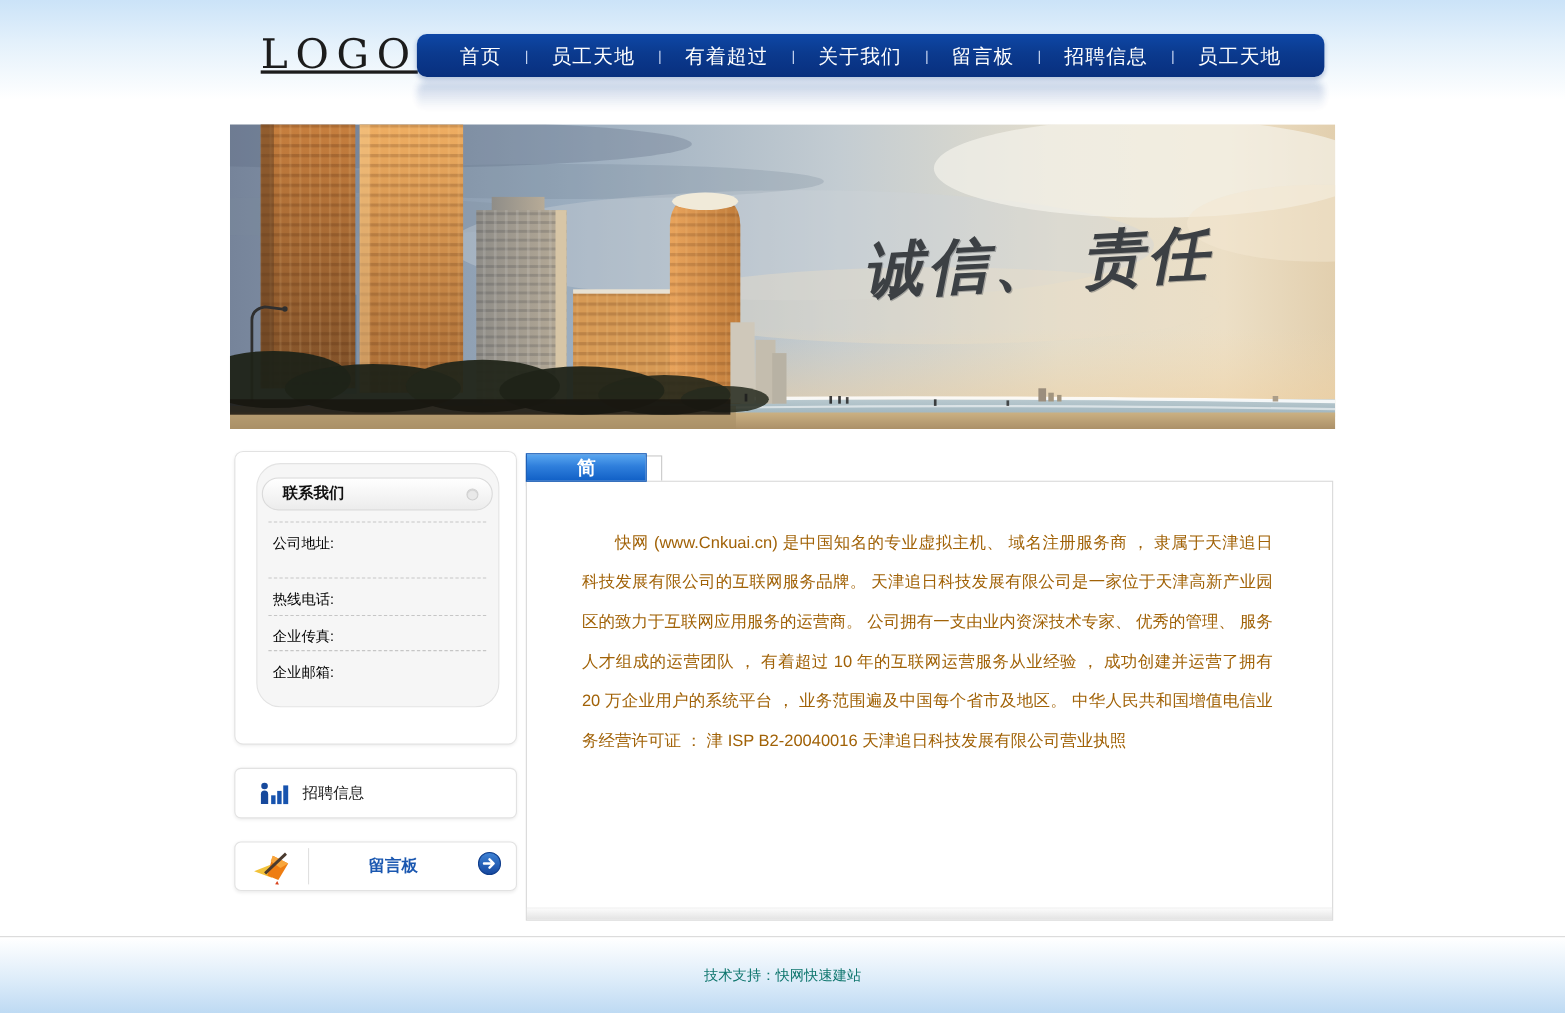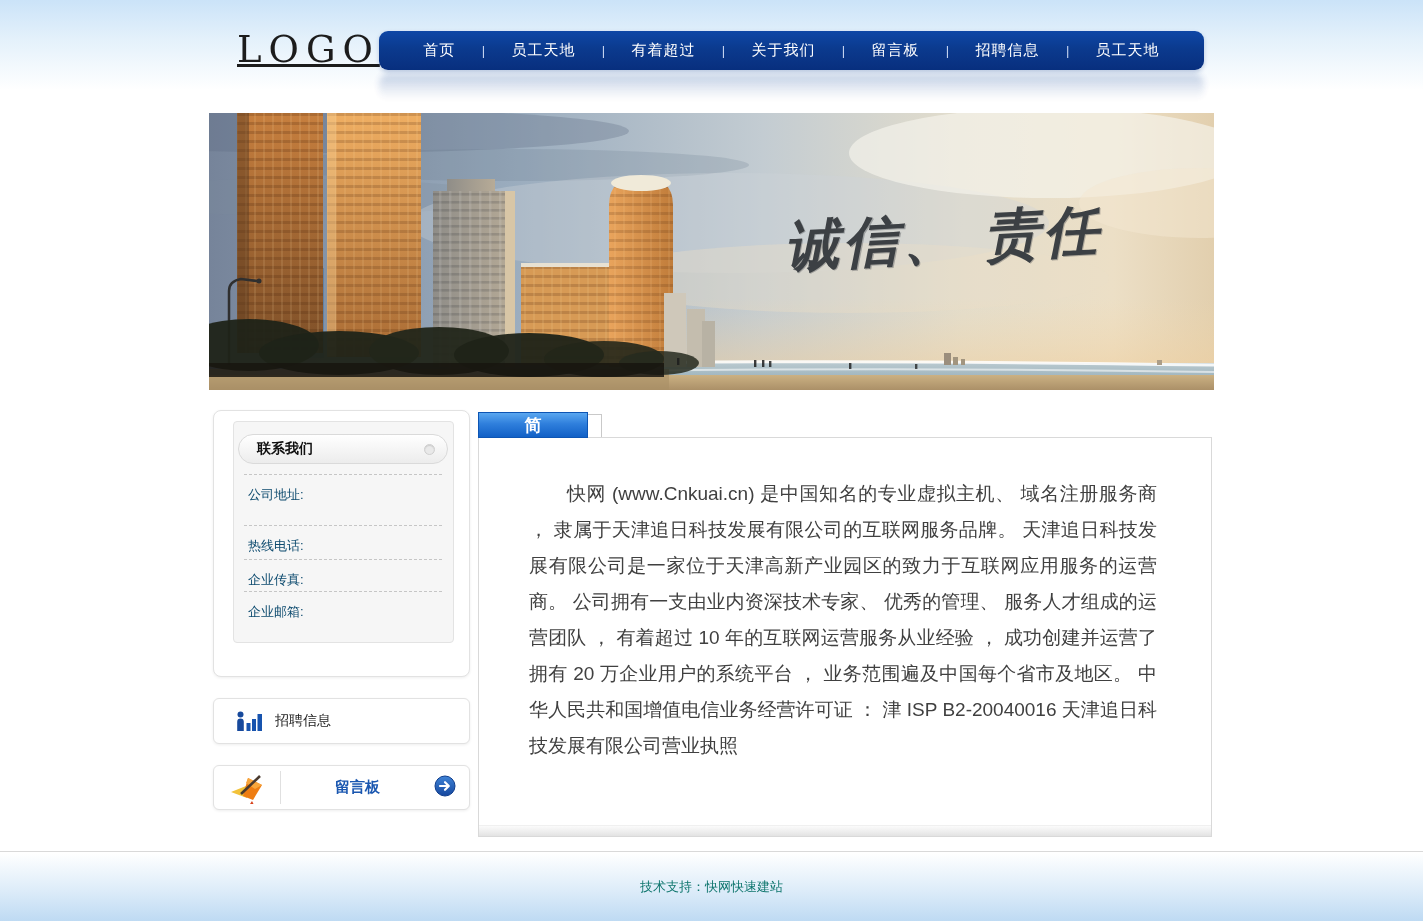--- a/index.html
+++ b/index.html
@@ -16,52 +16,52 @@
   .col { position:absolute; left:209px; top:0; width:1005px; }
 
   
   .hdr { position:relative; height:113px; }
   .logo { position:absolute; left:28px; top:28px; font-family:"DejaVu Serif", serif;
     font-size:37px; letter-spacing:7px; color:#1c1c1c; font-weight:400;text-decoration:underline; }
   .nav { position:absolute; left:170px; top:31px; width:825px; height:39px;
     border-radius:9px; background:linear-gradient(to bottom,#0e47a6 0%, #0b3a8e 45%, #082f7e 100%);
     display:flex; align-items:center; justify-content:space-evenly; padding:0 18px;
     box-shadow:0 2px 4px rgba(20,60,140,.25); }
-  .nav-item { color:#ffffff; font-size:15px; letter-spacing:1px; cursor:pointer; white-space:nowrap; }
+  .nav-item { color:#ffffff; font-size:18px; letter-spacing:1px; cursor:pointer; white-space:nowrap; }
   .nav-sep { color:#c8d6f2; font-size:13px; }
   .nav-reflect { position:absolute; left:170px; top:74px; width:825px; height:26px; border-radius:9px;
     background:linear-gradient(to bottom,rgba(11,58,142,.28), rgba(11,58,142,0)); filter:blur(3px); opacity:.8; }
 
   
   .banner { position:relative; width:1005px; height:277px; overflow:hidden; }
   .banner svg { display:block; }
   .slogan { position:absolute; left:575px; top:88px; width:360px;
     font-family:"DejaVu Serif", serif; font-weight:bold; font-style:italic;
     font-size:55px; letter-spacing:4px; color:#3c4044; transform:rotate(-3deg);
     text-shadow:1px 1px 0 rgba(60,64,68,.35); white-space:nowrap; }
 
   
   .main { display:flex; margin-top:15px; height:446px; }
   aside { width:257px; margin-left:4px; flex:none; }
   .sbox { background:#ffffff; border:1px solid #e2e2e2; border-radius:8px;
     box-shadow:0 1px 3px rgba(0,0,0,.07); }
   .contact-box { margin-top:5px; height:267px; padding:10px 15px 0 19px; }
-  .contact-inner { height:222px; background:#f6f6f6; border:1px solid #e3e3e3; border-radius:4px; padding:12px 5px 0 4px; }
+  .contact-inner { height:222px; background:#f6f6f6; border:1px solid #e3e3e3; border-radius:22px; padding:12px 5px 0 4px; }
   .pill { height:30px; border-radius:16px; border:1px solid #dadada;
     background:linear-gradient(to bottom,#ffffff, #ececec);
     display:flex; align-items:center; padding:0 12px 0 18px; }
   .pill-title { font-size:14px; font-weight:bold; color:#111; flex:1; }
   .pill-dot { width:11px; height:11px; border-radius:50%; background:#e9e9e9; border:1px solid #cfcfcf;
     box-shadow:inset 0 1px 1px rgba(0,0,0,.12); }
   .crow { border-top:1px dashed #c6c6c6; margin:0 6px; padding:10px 4px 0 4px; }
   .crow.r0 { margin-top:10px; height:51px; }
   .crow.r1 { height:34px; }
   .crow.r2 { height:32px; }
   .crow.r3 { height:43px; }
-  .clabel { font-size:13px; color:#0c4a6e; }
+  .clabel { font-size:13px; color:#000000; }
 
   .jobs-box { margin-top:21px; height:46px; border-radius:6px;
     display:flex; align-items:center; padding-left:22px; cursor:pointer; }
   .jobs-label { font-size:14px; color:#222; margin-left:11px; }
 
   .guest-box { margin-top:21px; height:45px; border-radius:6px;
     display:flex; align-items:center; cursor:pointer; }
   .guest-icon-wrap { width:66px; display:flex; justify-content:center; }
   .guest-divider { width:1px; height:33px; background:#e0e0e0; }
   .guest-label { flex:1; text-align:center; font-size:15px; font-weight:bold; color:#1a57b0; }
@@ -70,21 +70,21 @@
   
   .content { position:relative; margin-left:8px; width:734px; }
   .tab-ghost { position:absolute; left:0; top:9px; width:124px; height:28px;
     background:#ffffff; border:1px solid #c9c9c9; }
   .tab { position:absolute; left:0; top:7px; width:110px; height:26px; line-height:26px;
     text-align:center; color:#ffffff; font-size:17px; font-weight:bold; z-index:2;
     background:linear-gradient(to bottom,#5aa7f0 0%, #2f7fdc 45%, #1160c6 100%);
     border:1px solid #0d55b4; cursor:pointer; }
   .panel { position:absolute; top:32px; left:0; width:734px; height:400px;
     background:#ffffff; border:1px solid #d9d9d9; }
-  .panel p { margin:38px 54px 0 50px; font-size:19px; line-height:36px; color:#404040;
+  .panel p { margin:38px 54px 0 50px; font-size:15px; line-height:36px; color:#a16207;
     text-align:justify; text-indent:2em; }
   .panel-foot { position:absolute; bottom:0; left:0; right:0; height:11px;
     background:linear-gradient(to bottom,#fbfbfb,#e3e3e3); border-top:1px solid #f0f0f0; }
 
   
   .footer-line { position:absolute; top:851px; left:0; width:1423px; height:1px; background:#d9d9d9; }
   .footer-text { position:absolute; top:878px; left:0; width:1423px; text-align:center;
     font-size:13px; color:#0f766e; }
 </style>
 </head>

